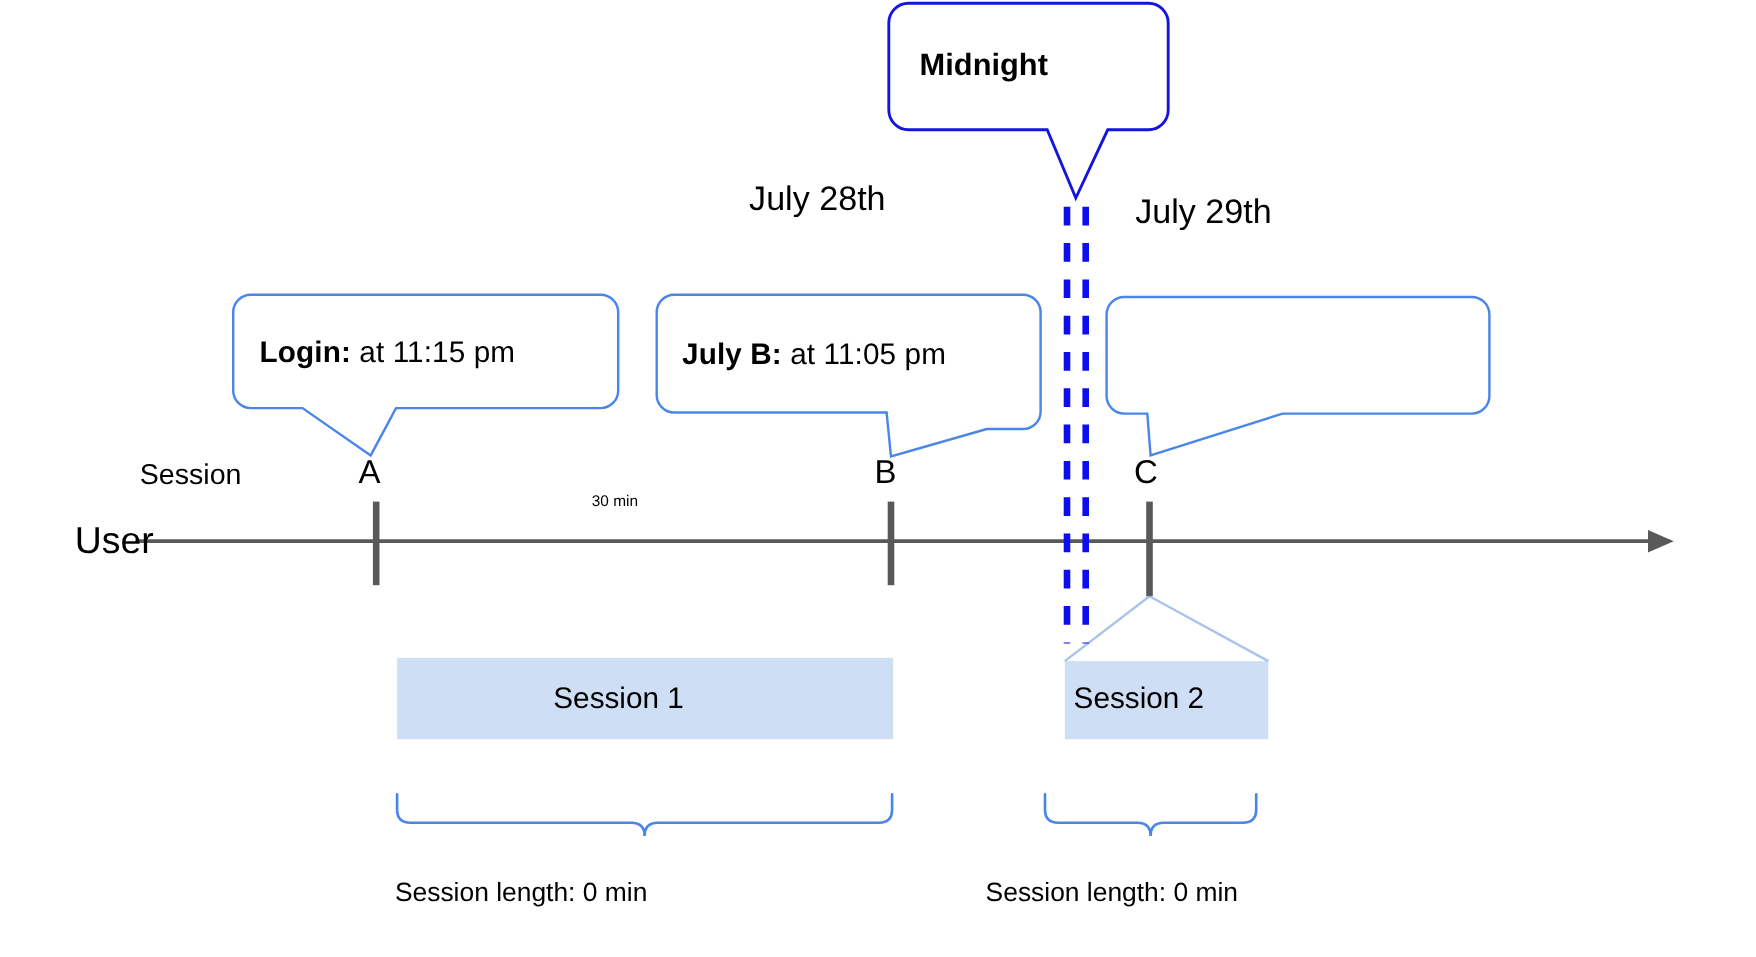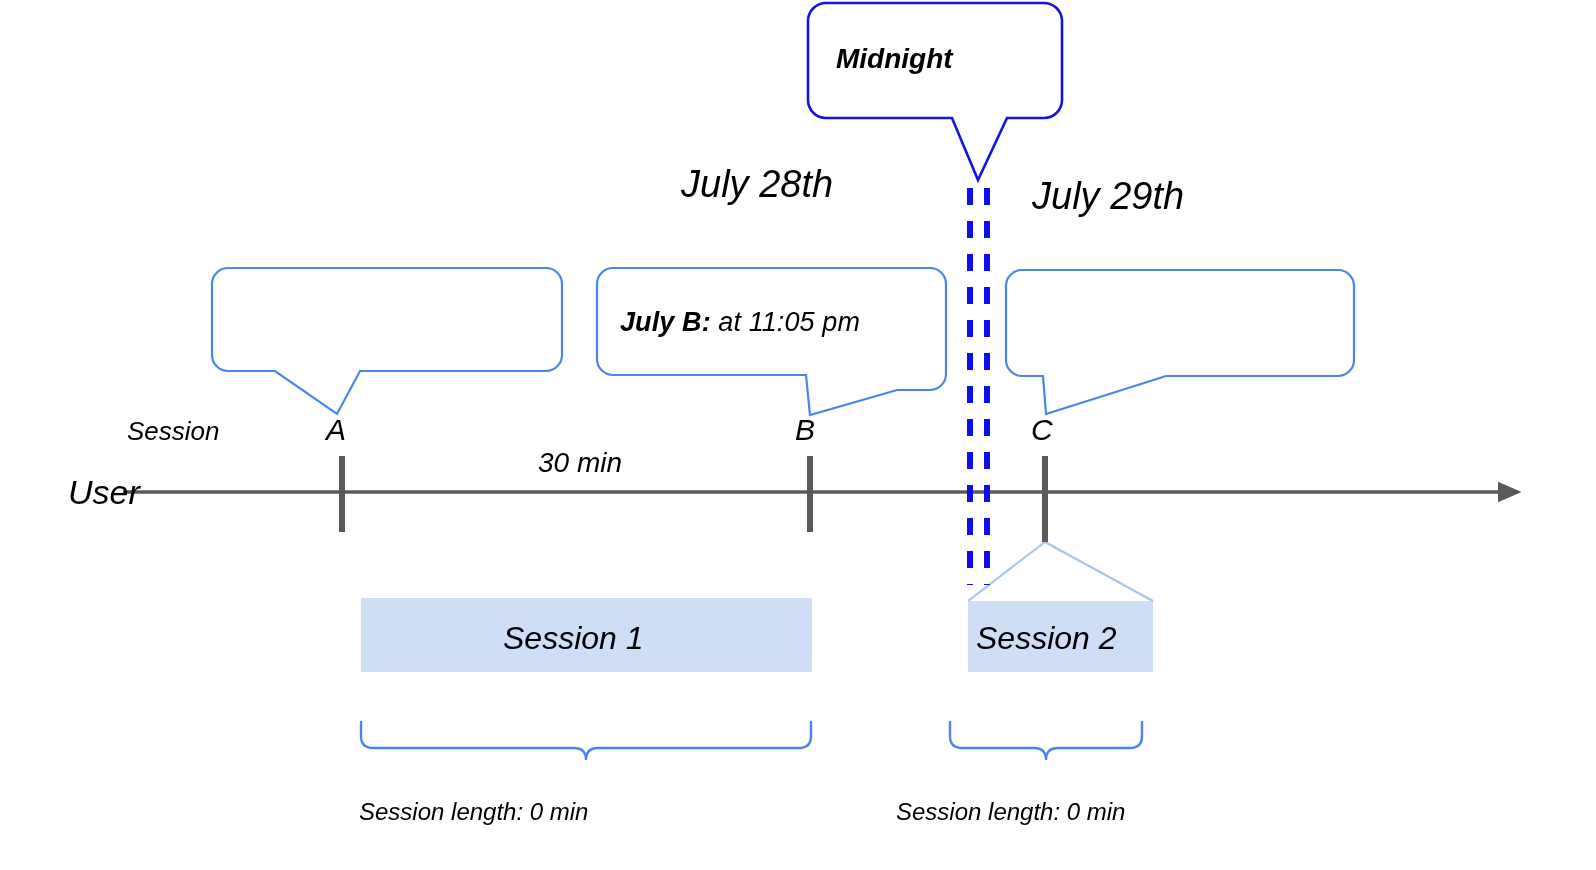--- a/index.html
+++ b/index.html
@@ -7,21 +7,20 @@
     padding: 0;
     background: #ffffff;
   }
   #stage {
     position: relative;
     width: 1541px;
     height: 870px;
     background: #ffffff;
     font-family: "Liberation Sans", sans-serif;
     overflow: hidden;
-    font-style: italic;
   }
   svg.layer {
     position: absolute;
     left: 0;
     top: 0;
     width: 1596px;
     height: 870px;
   }
   .txt {
     position: absolute;
@@ -31,26 +30,26 @@
   }
   .callout-text {
     font-size: 27px;
     letter-spacing: 0.1px;
   }
   .callout-text b { font-weight: bold; }
   .midnight-text {
     font-size: 28px;
     font-weight: bold;
   }
-  .date-text { font-size: 38px; }
+  .date-text { font-size: 31px; }
   .axis-label-user { font-size: 34px; margin-left: 20px; }
   .axis-label-events { font-size: 26px; }
   .point-label { font-size: 30px; }
-  .duration-text { font-size: 28px; }
-  .session-text { font-size: 32px; }
+  .duration-text { font-size: 14px; }
+  .session-text { font-size: 27px; }
   .length-text { font-size: 24px; }
 </style>
 </head>
 <body>
 
 <div id="stage">
 
   <svg class="layer" viewBox="0 0 1596 870">
 
     <rect x="361" y="598" width="451" height="74" fill="#cedef5"></rect>
@@ -149,20 +148,23 @@
              L 1142 722" fill="none" stroke="#4a86e8" stroke-width="2.4" stroke-linecap="round"></path>
 
   </svg>
 
   <div class="txt midnight-text" style="left:836px; top:43px;">Midnight</div>
 
   <div class="txt date-text" style="left:681px; top:163px;">July 28th</div>
 
   <div class="txt date-text" style="left:1032px; top:163px;margin-top:12px;">July 29th</div>
 
+  <div class="txt callout-text" style="left:236px; top:305px;">
+    <b>Login:</b><span> at 11:15 pm</span>
+  </div>
 
   <div class="txt callout-text" style="left:620px; top:307px;">
     <b>July B:</b><span> at 11:05 pm</span>
   </div>
 
 
   <div class="txt axis-label-events" style="left:127px; top:416px;">Session</div>
 
   <div class="txt point-label" style="left:326px; top:413px;">A</div>
 

